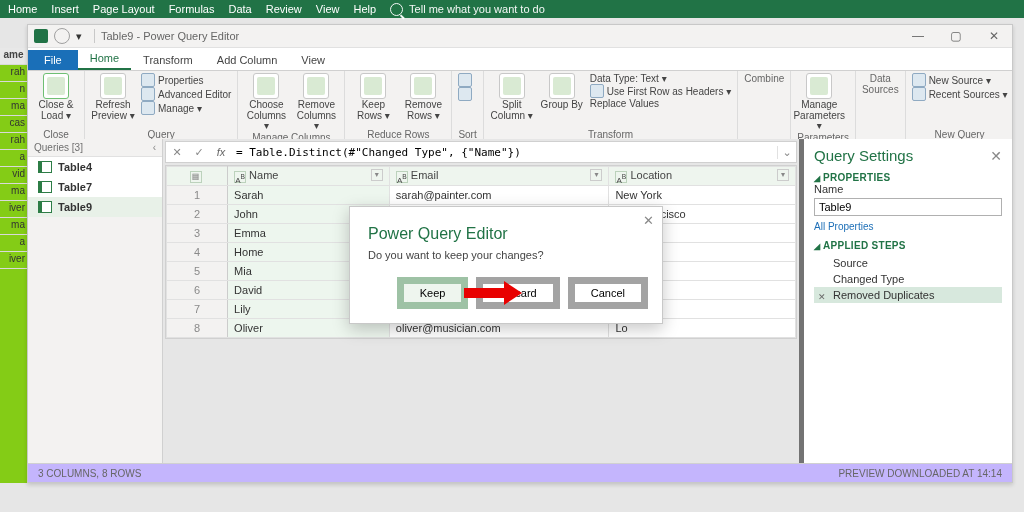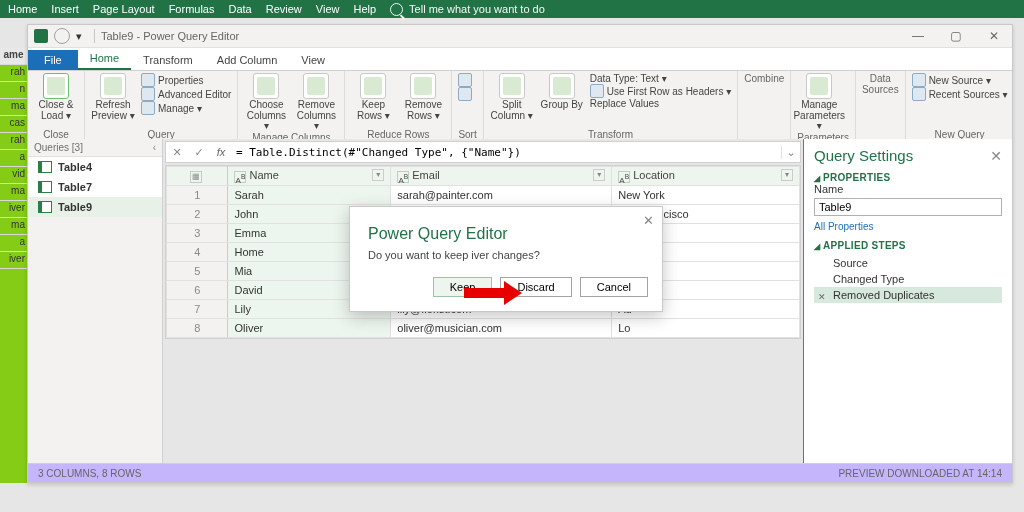--- a/index.html
+++ b/index.html
@@ -64,42 +64,42 @@
   table.data th { background:#eef5ee; font-weight:normal; color:#444;}
   table.data th .hdrico { width:10px; height:10px; display:inline-block; background:#eef5ee; border:1px solid #bcd2bc; margin-right:3px; font-size:8px; text-align:center; line-height:9px; vertical-align:middle;}
   table.data th .dd { float:right; font-size:8px; color:#888; border:1px solid #ccc; width:10px; height:10px; line-height:9px; text-align:center;}
   table.data .rownum { background:#f3f2f1; text-align:center; width:24px; color:#8a8a8a; border-right:1px solid #ccc;}
   table.data th.rownum { background:#eef5ee; }
   .namecol { background:#edf6ee; }
   .emailw { width:120px; }
   .locw   { width:100px; }
   .namew  { width:85px; }
 
-  .settings { width:188px; background:#fff; border-left:1px solid #737373; padding:6px 10px; }
+  .settings { width:188px; background:#fff; border-left:5px solid #737373; padding:6px 10px; }
   .settings h3 { margin:2px 0 8px 0; font-weight:normal; font-size:15px; color:#217346; display:flex; justify-content:space-between; align-items:center;}
   .settings .x { color:#888; font-size:14px;}
   .sect-hd { color:#217346; font-size:10px; font-weight:bold; letter-spacing:0.3px; margin-top:6px; }
   .sect-hd::before { content:"◢ "; font-size:8px; }
   .settings input.nm { width:100%; box-sizing:border-box; border:1px solid #b0b0b0; padding:2px 4px; font-size:11px; margin:3px 0;}
   .settings .link { color:#1d6fb7; font-size:10px; margin:2px 0 8px 0; }
   .steps { margin-top:4px; }
   .steps .step { padding:2px 4px; display:flex; align-items:center; gap:4px; }
   .steps .step.sel { background:#d7e8dd; }
   .steps .step .sico { width:11px; height:11px; display:inline-block;}
   .steps .step.sel .sico::before { content:"✕"; font-size:9px; color:#6a6a6a; }
 
   .statusbar { position:absolute; bottom:0; left:0; right:0; height:18px; background:#c4b5fd; border-top:1px solid #d0d0d0; display:flex; align-items:center; justify-content:space-between; padding:0 10px; font-size:10px; color:#666; text-transform:uppercase;}
 
   
   .dialog { position:absolute; width:312px; background:#fff; border:1px solid #c8c8c8; box-shadow:0 5px 16px rgba(0,0,0,0.22); top:206px; left:349px; z-index:50;}
   .dialog .dclose { position:absolute; top:6px; right:8px; font-size:13px; color:#888;}
   .dialog .dtitle { color:#217346; font-size:16px; padding:18px 18px 6px 18px; }
   .dialog .dtext { padding:0 18px 16px 18px; font-size:11px; color:#444; }
   .dialog .dbtns { display:flex; justify-content:flex-end; gap:8px; padding:0 14px 14px 0;}
-  .dialog .dbtn { border:1px solid #a3a3a3; background:#fff; padding:3px 16px; font-size:11px; }
+  .dialog .dbtn { border:7px solid #a3a3a3; background:#fff; padding:3px 16px; font-size:11px; }
   .dialog .dbtn.primary { background:#eef5ee; border-color:#9ec2a5; }
 
   .arrow { position:absolute; top:281px; left:464px; z-index:60; display:flex; align-items:center; }
   .arrow .shaft { width:40px; height:10px; background:#e80000; }
   .arrow .head  { width:0; height:0; border-top:12px solid transparent; border-bottom:12px solid transparent; border-left:18px solid #e80000; }
 
   
   .sheetpeek { position:absolute; top:20px; left:0; width:27px; bottom:29px; background:#84cc16; display:flex; flex-direction:column;margin-top:28px; }
   .sheetpeek div { height:17px; border-bottom:1px solid #d9d9d9; box-sizing:border-box; font-size:10px; color:#333; padding:1px 2px; text-align:right; overflow:hidden;}
   .sheetpeek div.hdr { background:#e8e8e8; font-weight:bold; text-align:center; color:#444;}
@@ -419,21 +419,21 @@
 
     <div class="statusbar">
       <span>3 COLUMNS, 8 ROWS</span>
       <span>PREVIEW DOWNLOADED AT 14:14</span>
     </div>
   </div>
 
   <div class="dialog">
     <div class="dclose">✕</div>
     <div class="dtitle">Power Query Editor</div>
-    <div class="dtext">Do you want to keep iver changes?</div>
+    <div class="dtext">Do you want to keep your changes?</div>
     <div class="dbtns">
       <button class="dbtn primary">Keep</button>
       <button class="dbtn">Discard</button>
       <button class="dbtn">Cancel</button>
     </div>
   </div>
 
   <div class="arrow">
     <div class="shaft"></div>
       <div class="head"></div>

